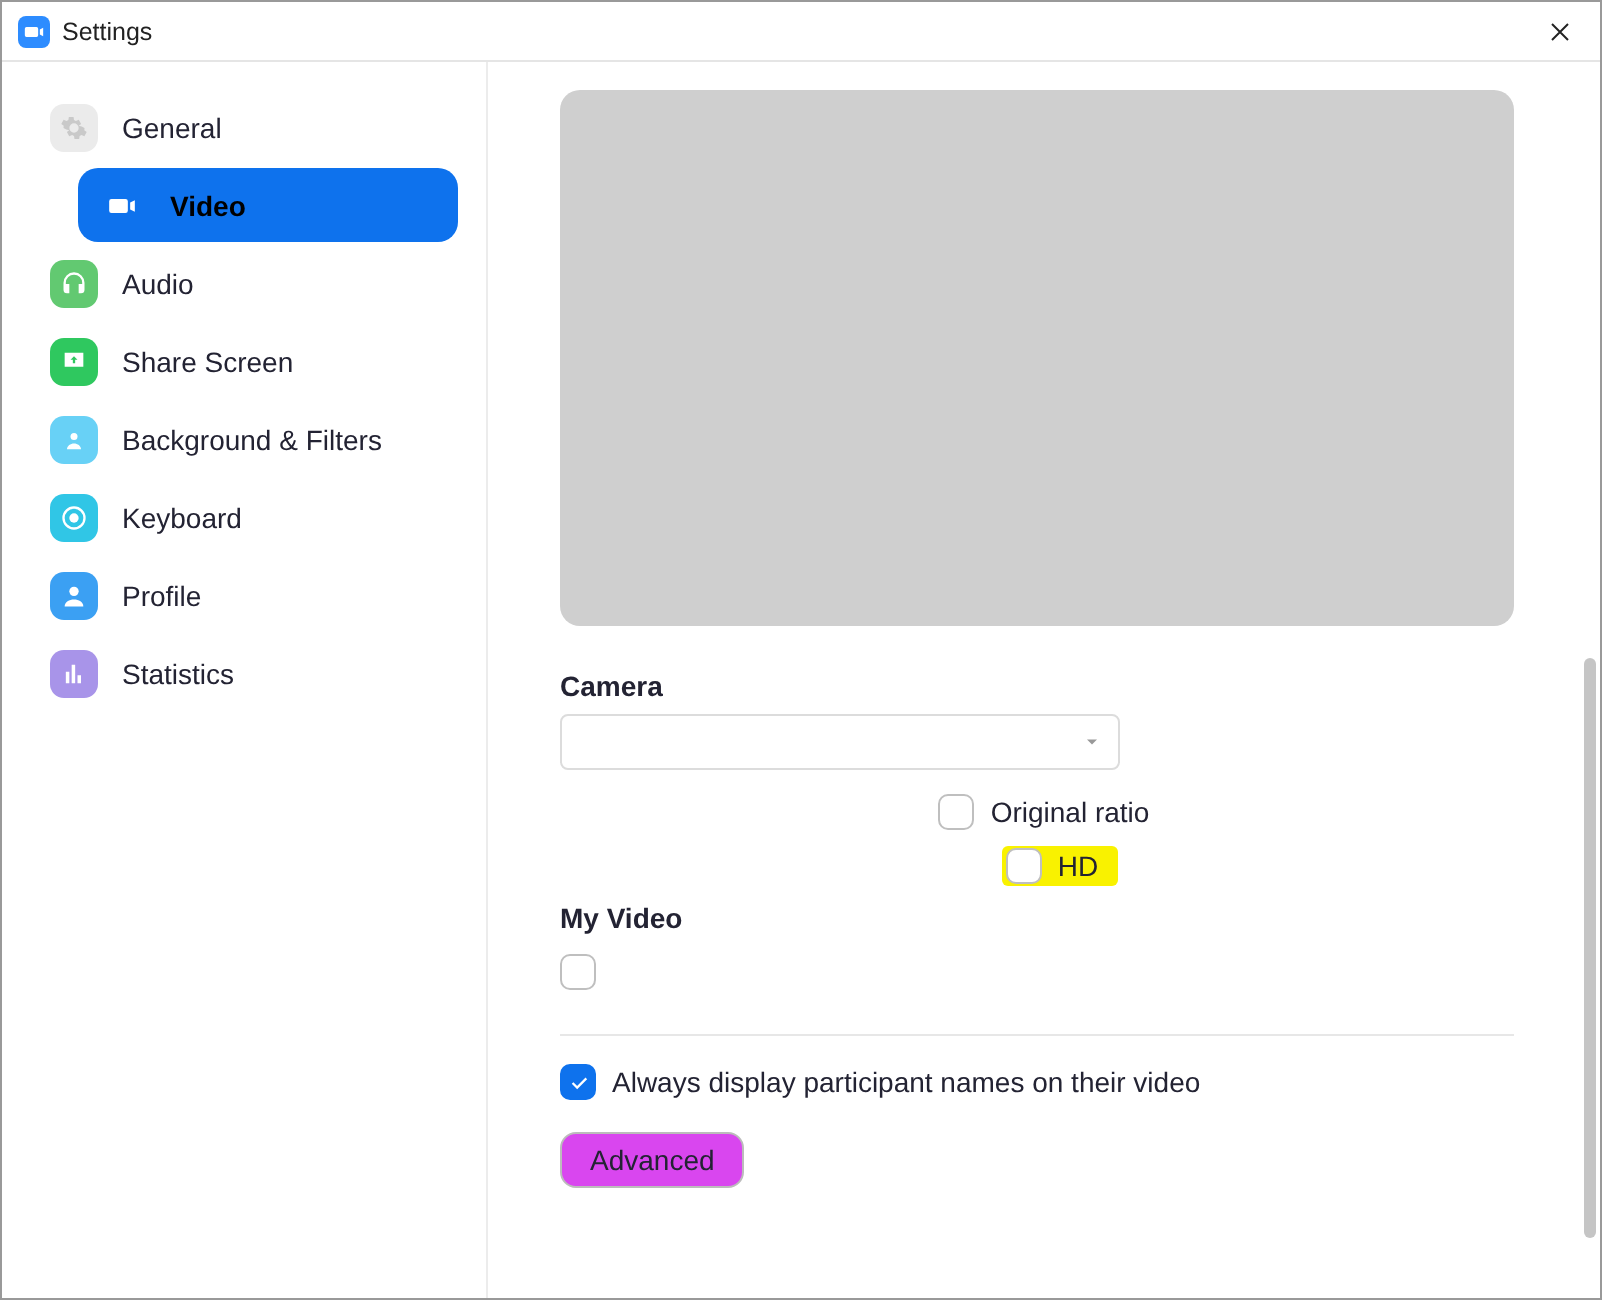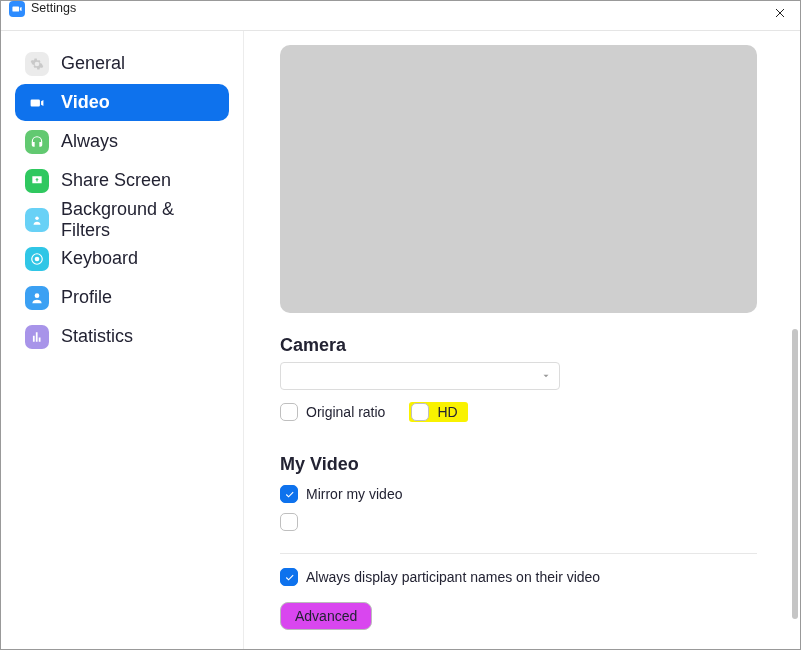--- a/index.html
+++ b/index.html
@@ -16,20 +16,21 @@
     width: 801px;
     height: 650px;
     border: 1px solid #999;
     display: flex;
     flex-direction: column;
     position: relative;
   }
   .titlebar {
     height: 30px;
     display: flex;
+    align-items: center;
     padding: 0 8px;
     border-bottom: 1px solid #e5e5e5;
     background: #fff;
   }
   .titlebar .app-icon {
     width: 16px; height:16px;
     background:#2D8CFF;
     border-radius:4px;
     display:flex; align-items:center; justify-content:center;
     margin-right:6px;
@@ -58,33 +59,34 @@
     align-items:center;
     height:37px;
     border-radius:10px;
     padding:0 10px;
     cursor:pointer;
     color:#232333;
     margin-bottom:2px;
   }
   .nav-item.active {
     background:#0E72ED;
-    color:#ffffff;
+    color:#000000;
     font-weight:600;
+    margin-left:24px;
   }
   .nav-item .icon {
     width:24px; height:24px;
     border-radius:7px;
     display:flex; align-items:center; justify-content:center;
     margin-right:12px;
     flex:0 0 24px;
   }
   .nav-item.active .icon { background: rgba(255,255,255,0.0); }
   .nav-item .icon svg { width:14px; height:14px; }
-  .nav-label { font-size:18px; }
+  .nav-label { font-size:14px; }
 
   .ic-general { background:#ebebeb; }
   .ic-general svg { fill:#c9c9c9; }
   .ic-video-active svg { fill:#fff; }
   .ic-audio { background:#62c971; }
   .ic-audio svg { fill:#fff; }
   .ic-share { background:#2fc85f; }
   .ic-share svg { fill:#fff; }
   .ic-chat { background:#17c7c0; }
   .ic-chat svg { fill:#fff; }
@@ -110,40 +112,41 @@
   .preview {
     width:477px;
     height:268px;
     background:#cfcfcf;
     border-radius:10px;
   }
   .section-label {
     font-weight:600;
     margin-top:22px;
     margin-bottom:6px;
-    font-size:18px;
+    font-size:14px;
     color:#232333;
   }
   .select {
     width:280px;
     height:28px;
     border:1px solid #dcdcdc;
     border-radius:4px;
     background:#fff;
     display:flex; align-items:center; justify-content:flex-end;
     padding:0 8px;
     cursor:pointer;
     color:#777;
   }
   .select svg { width:10px; height:10px; fill:#999; }
   .row-inline {
     display:flex;
     align-items:center;
     margin-top:12px;
     gap:8px;
+    flex-direction:column;
   }
   .opt {
     display:flex; align-items:center; gap:8px;
     margin-top:10px;
     cursor:pointer;
   }
   .cb {
     width:18px; height:18px;
     border:1.5px solid #bfbfbf;
     border-radius:5px;
@@ -225,21 +228,21 @@
         </span>
         <span class="nav-label">Video</span>
       </div>
 
       <div class="nav-item">
         <span class="icon ic-audio">
           <svg viewBox="0 0 24 24">
               <path d="M12 2a9 9 0 00-9 9v6a3 3 0 003 3h2v-8H5v-1a7 7 0 0114 0v1h-3v8h2a3 3 0 003-3v-6a9 9 0 00-9-9z"></path>
             </svg>
         </span>
-        <span class="nav-label">Always</span>
+        <span class="nav-label">Audio</span>
       </div>
 
       <div class="nav-item">
         <span class="icon ic-share">
           <svg viewBox="0 0 24 24">
               <path d="M4 4h16v12H4z M12 7l-3 3h2v3h2v-3h2z"></path>
             </svg>
         </span>
         <span class="nav-label">Share Screen</span>
       </div>
@@ -306,44 +309,36 @@
           <span class="opt-label">Original ratio</span>
         </div>
         <div class="hd-wrap">
           <div class="opt" style="margin-top:0">
             <span class="cb"></span>
             <span class="opt-label">HD</span>
           </div>
         </div>
       </div>
 
-      <div class="section-label" style="margin-top:32px">My Video</div>
+      <div class="section-label" style="margin-top:8px">My Video</div>
+
+
+      <div class="opt">
+        <span class="cb"></span>
+      </div>
+
+
+      <div class="divider"></div>
 
       <div class="opt">
         <span class="cb checked">
           <svg viewBox="0 0 24 24">
               <path d="M5 12l5 5L20 7"></path>
             </svg>
         </span>
-        <span class="opt-label">Mirror my video</span>
-      </div>
-
-      <div class="opt">
-        <span class="cb"></span>
-      </div>
-
-
-      <div class="divider"></div>
-
-      <div class="opt">
-        <span class="cb checked">
-          <svg viewBox="0 0 24 24">
-              <path d="M5 12l5 5L20 7"></path>
-            </svg>
-        </span>
         <span class="opt-label">Always display participant names on their video</span>
       </div>
 
       <button class="adv-btn">Advanced</button>
 
       <div class="vscroll"></div>
     </div>
 
   </div>
 </div>

